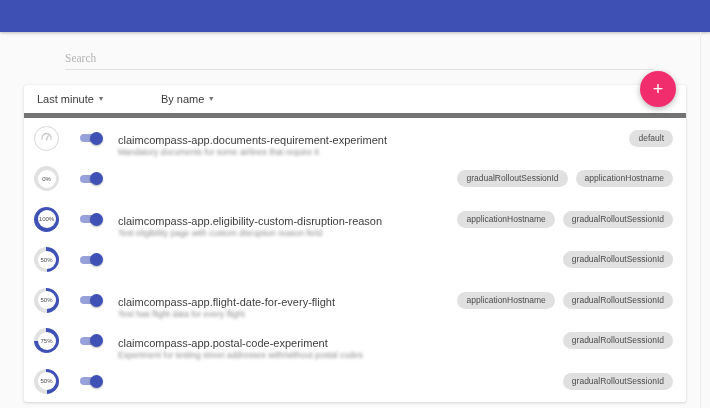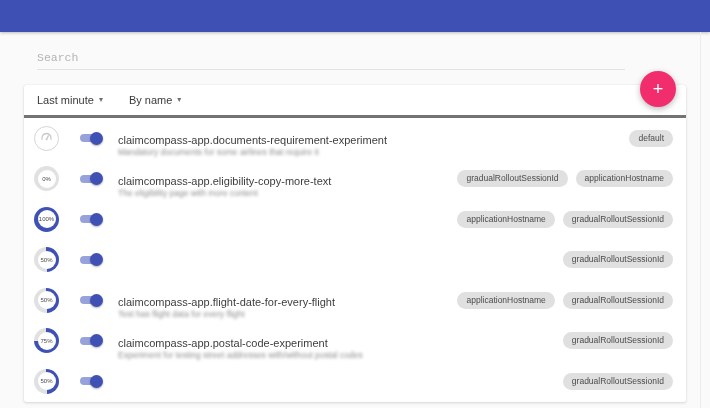--- a/index.html
+++ b/index.html
@@ -15,40 +15,40 @@
     background: #3e50b4;
     box-shadow: 0 1px 3px rgba(0,0,0,.25);
   }
   .search-wrap {
     position: absolute; top: 46px; left: 37px; width: 588px; height: 24px;
   }
   .search-input {
     width: 100%; height: 100%;
     border: none; border-bottom: 1px solid #e2e2e2;
     background: transparent; outline: none;
-    font-family: Liberation Mono, monospace;
-    font-size: 11.5px; color: #555;
+    font-family: Liberation Serif, serif;
+    font-size: 11.5px; color: #555; margin-left: 28px;
   }
   .search-input::placeholder { color: #b4b4b4; }
   .fab {
     position: absolute; left: 640px; top: 71px; width: 36px; height: 36px;
     border-radius: 50%; background: #f22d6e; border: none; cursor: pointer;
     color: #ffffff; font-size: 18px; font-weight: 400; line-height: 34px;
     text-align: center; z-index: 5;
     box-shadow: 0 2px 6px rgba(0,0,0,.28);
     font-family: "Liberation Sans", sans-serif;
   }
   .card {
     position: absolute; left: 24px; top: 85px; width: 662px; height: 317px;
     background: #ffffff; border-radius: 2px;
     box-shadow: 0 1px 3px rgba(0,0,0,.14), 0 0 1px rgba(0,0,0,.12);
   }
   .filterbar {
     height: 33px; display: flex; align-items: center;
-    padding-left: 13px; border-bottom: 3px solid #737373;
+    padding-left: 13px; border-bottom: 5px solid #737373; gap: 32px;
   }
   .dropdown {
     display: flex; align-items: center; gap: 5px;
     margin-right: 26px; cursor: pointer;
     font-size: 11px; color: #3a3a3a;
   }
   .dropdown .caret { font-size: 8px; color: #707070; line-height: 1; }
   .rows { }
   .row {
     height: 40.5px; display: flex; align-items: center;
@@ -161,39 +161,39 @@
   <div class="row">
     <div class="ring">
       <div class="ring-bg" style="background: conic-gradient(rgb(63, 81, 181) 0%, rgb(225, 225, 225) 0deg);"></div>
       <div class="ring-hole"></div>
       <span class="pct">0%</span>
     </div>
     <div class="toggle">
       <div class="track"></div>
       <div class="thumb"></div>
     </div>
-    <div class="row-text">
-      <div class="row-title">claimcompass-app.eligibility-copy-more-text</div>
-      <div class="row-sub">The eligibility page with more content</div>
-    </div>
     <div class="row-badges">
           <span class="badge">gradualRolloutSessionId</span>
           <span class="badge">applicationHostname</span>
         </div>
   </div>
 
   <div class="row">
     <div class="ring">
       <div class="ring-bg" style="background: conic-gradient(rgb(63, 81, 181) 100%, rgb(225, 225, 225) 0deg);"></div>
       <div class="ring-hole"></div>
       <span class="pct">100%</span>
     </div>
     <div class="toggle">
       <div class="track"></div>
       <div class="thumb"></div>
+    </div>
+    <div class="row-text">
+      <div class="row-title">claimcompass-app.eligibility-custom-disruption-reason</div>
+      <div class="row-sub">Test eligibility page with custom disruption reason field</div>
     </div>
     <div class="row-badges">
           <span class="badge">applicationHostname</span>
           <span class="badge">gradualRolloutSessionId</span>
         </div>
   </div>
 
   <div class="row">
     <div class="ring">
       <div class="ring-bg" style="background: conic-gradient(rgb(63, 81, 181) 50%, rgb(225, 225, 225) 0deg);"></div>

